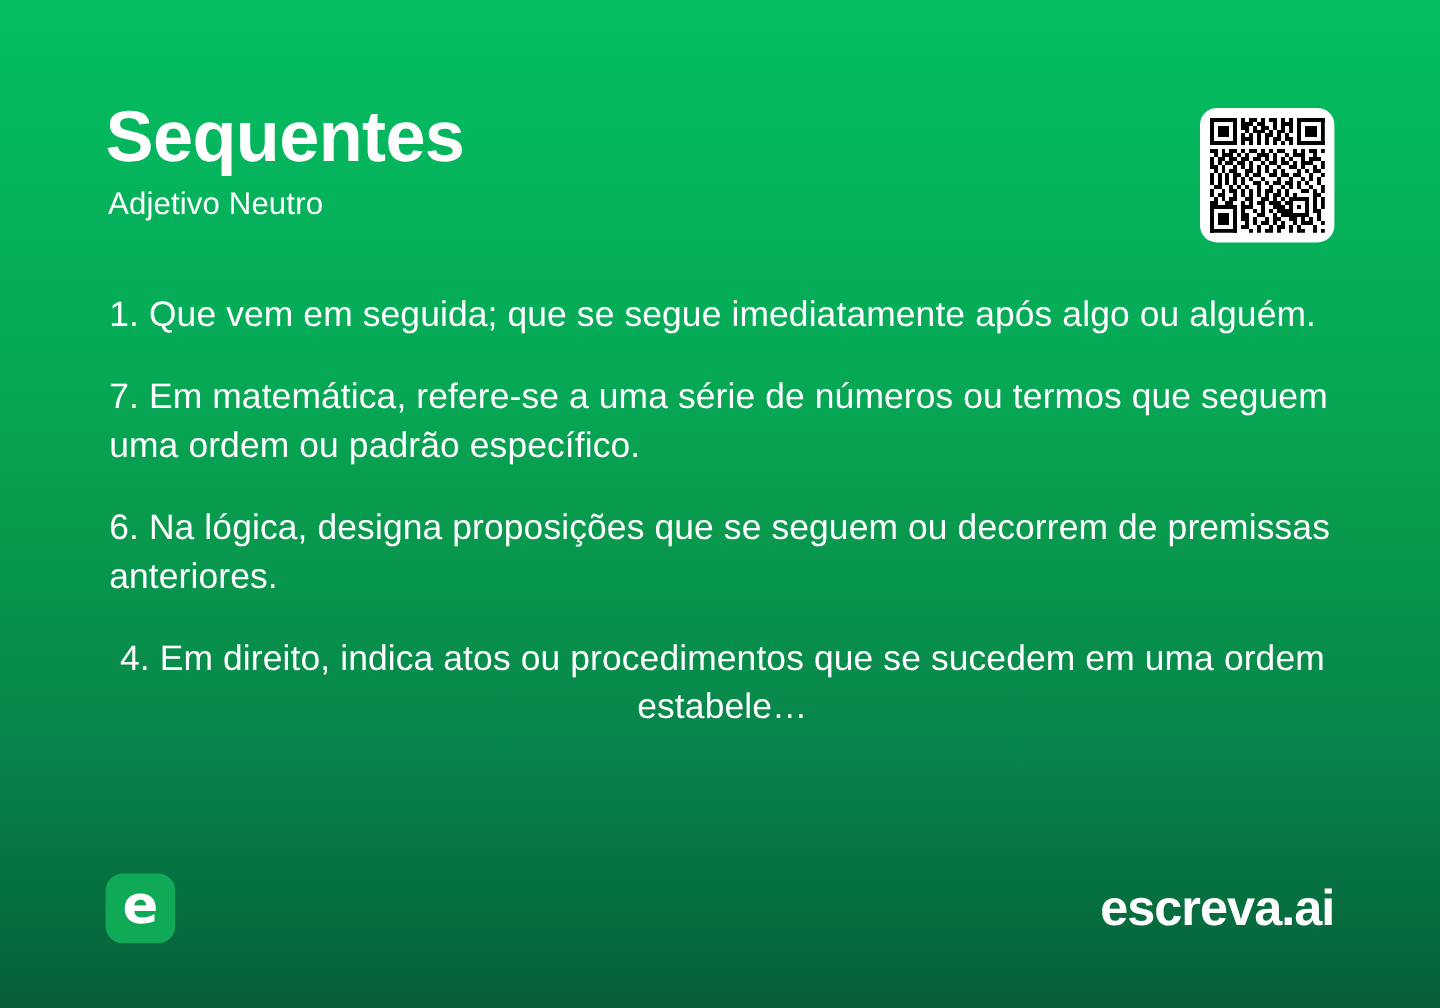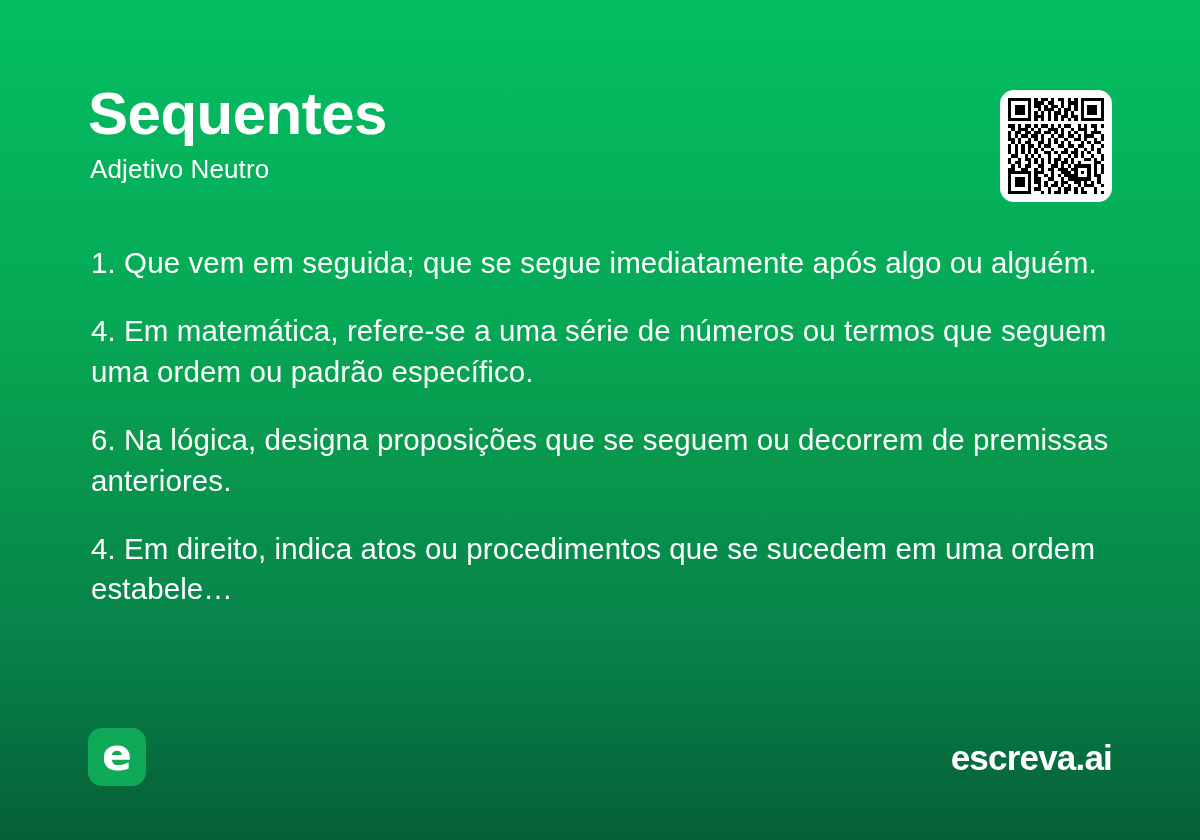--- a/index.html
+++ b/index.html
@@ -82,21 +82,21 @@
   }
 
   .definition {
     color: #ffffff;
     font-size: 29.5px;
     line-height: 1.37;
     letter-spacing: 0.1px;
     margin: 0 0 28px 0;
     font-weight: 400;
   }
-  .definition:last-child { margin-bottom: 0; }
+  .definition:last-child { margin-bottom: 0; text-align: center; }
 
   
   .footer {
     position: absolute;
     left: 88px;
     right: 88px;
     bottom: 52px;
     height: 62px;
     display: flex;
     align-items: center;
@@ -117,21 +117,21 @@
     color: #ffffff;
     font-size: 44px;
     font-weight: 700;
     line-height: 1;
     margin-top: -4px;
     font-family: "DejaVu Sans", "Liberation Sans", sans-serif;
   }
 
   .brand {
     color: #ffffff;
-    font-size: 35px;
+    font-size: 42px;
     font-weight: 700;
     letter-spacing: -0.8px;
     line-height: 1;
     white-space: nowrap;
   }
 </style>
 </head>
 <body>
 
 <div class="card">
@@ -394,21 +394,21 @@
           <rect x="17" y="28" width="1" height="1"></rect>
             <rect x="22" y="28" width="2" height="1"></rect>
           <rect x="28" y="28" width="1" height="1"></rect>
         </g>
       </svg>
     </div>
   </div>
 
   <div class="definitions">
     <p class="definition">1. Que vem em seguida; que se segue imediatamente após algo ou alguém.</p>
-    <p class="definition">4. Em matemática, refere-se a uma série de números ou termos que seguem uma ordem ou padrão específico.</p>
+    <p class="definition">7. Em matemática, refere-se a uma série de números ou termos que seguem uma ordem ou padrão específico.</p>
     <p class="definition">6. Na lógica, designa proposições que se seguem ou decorrem de premissas anteriores.</p>
     <p class="definition">4. Em direito, indica atos ou procedimentos que se sucedem em uma ordem estabele…</p>
   </div>
 
   <div class="footer">
     <div class="logo-mark">
       <span class="glyph">e</span>
     </div>
     <div class="brand">escreva.ai</div>
   </div>

